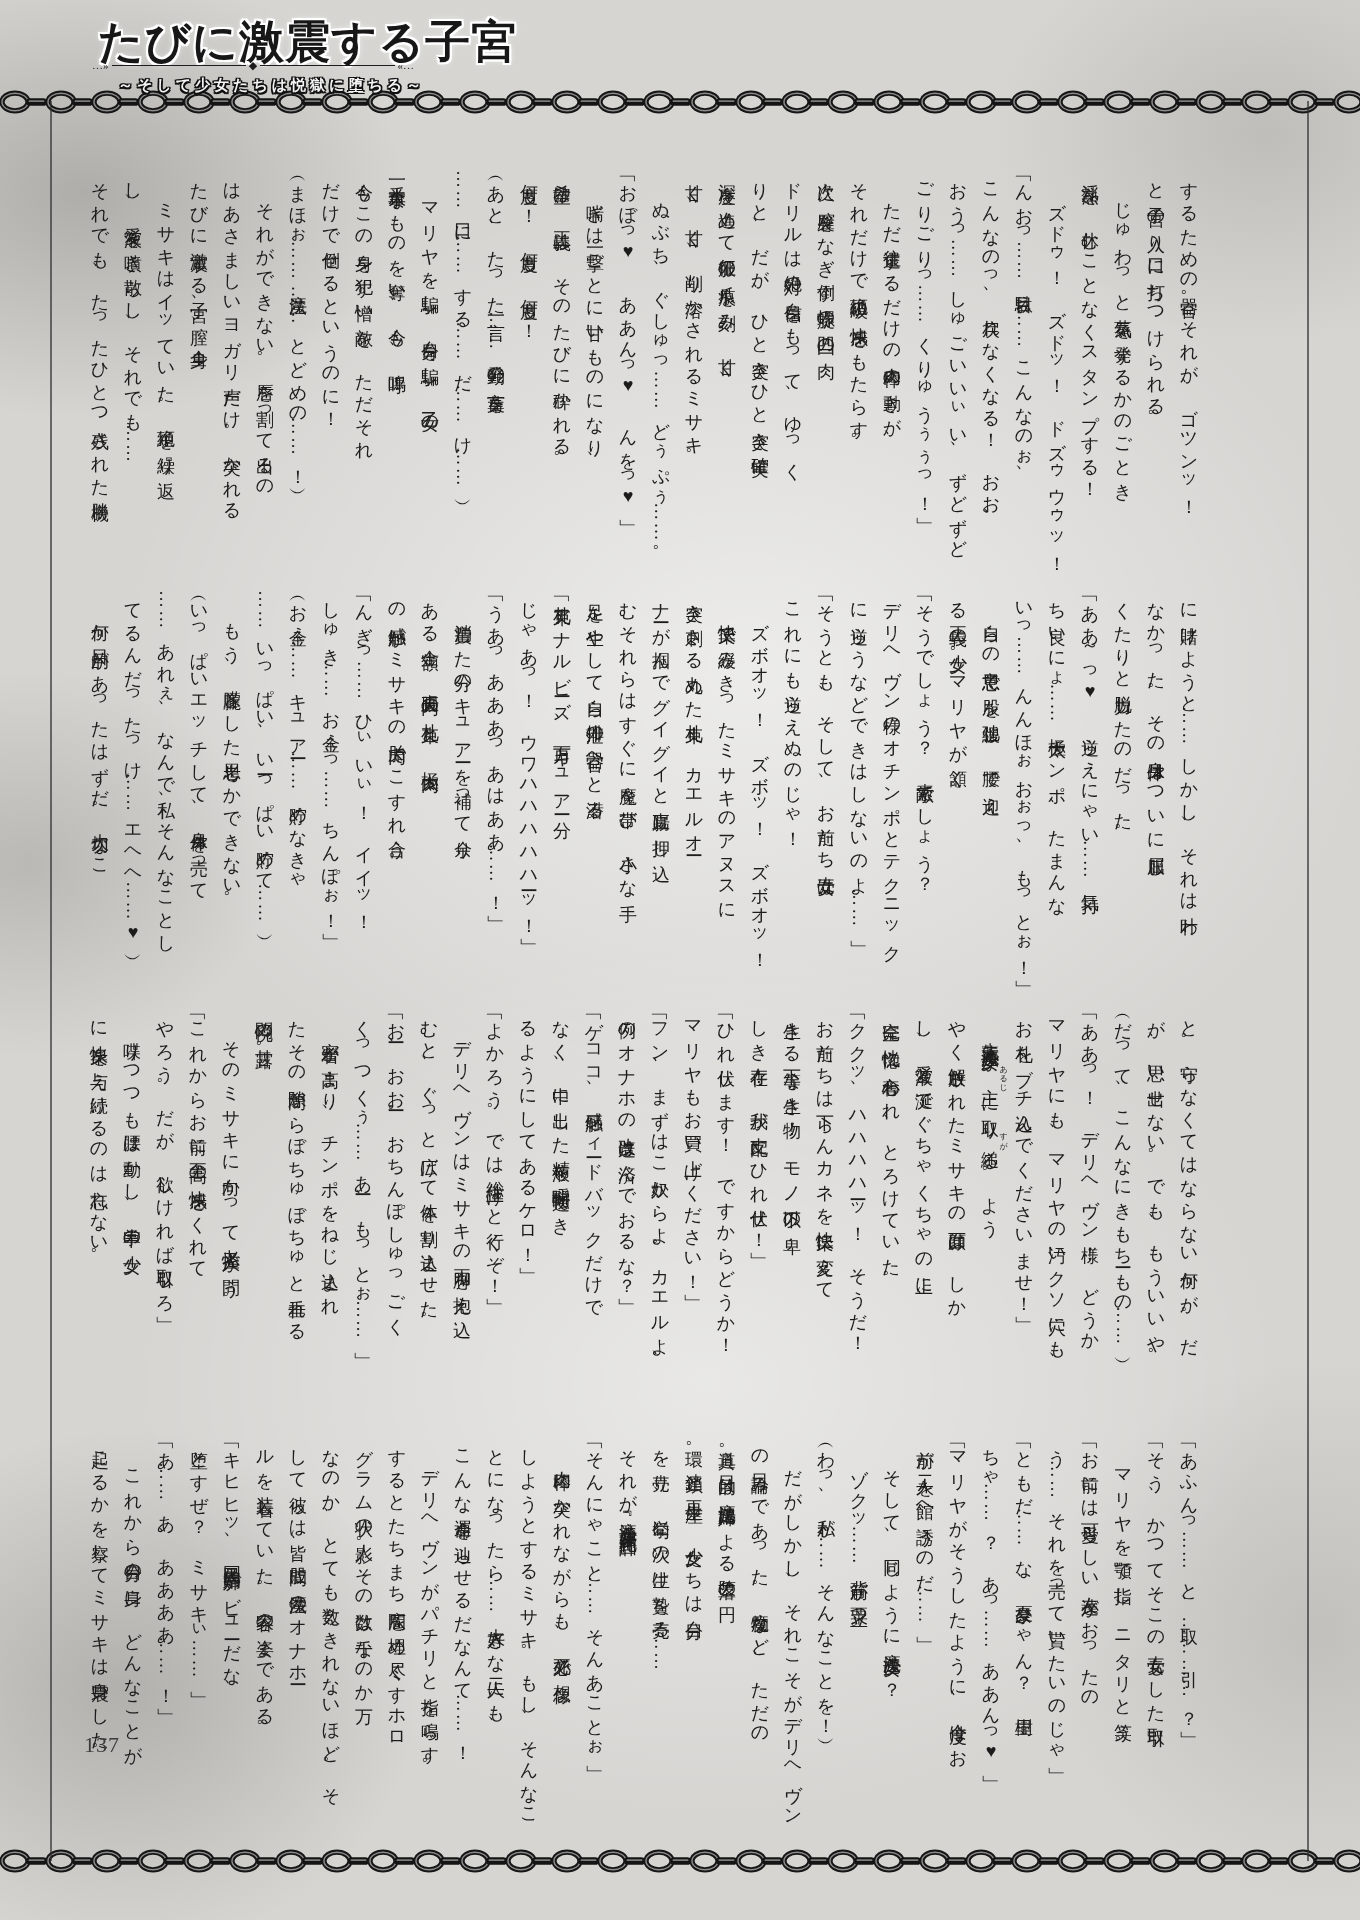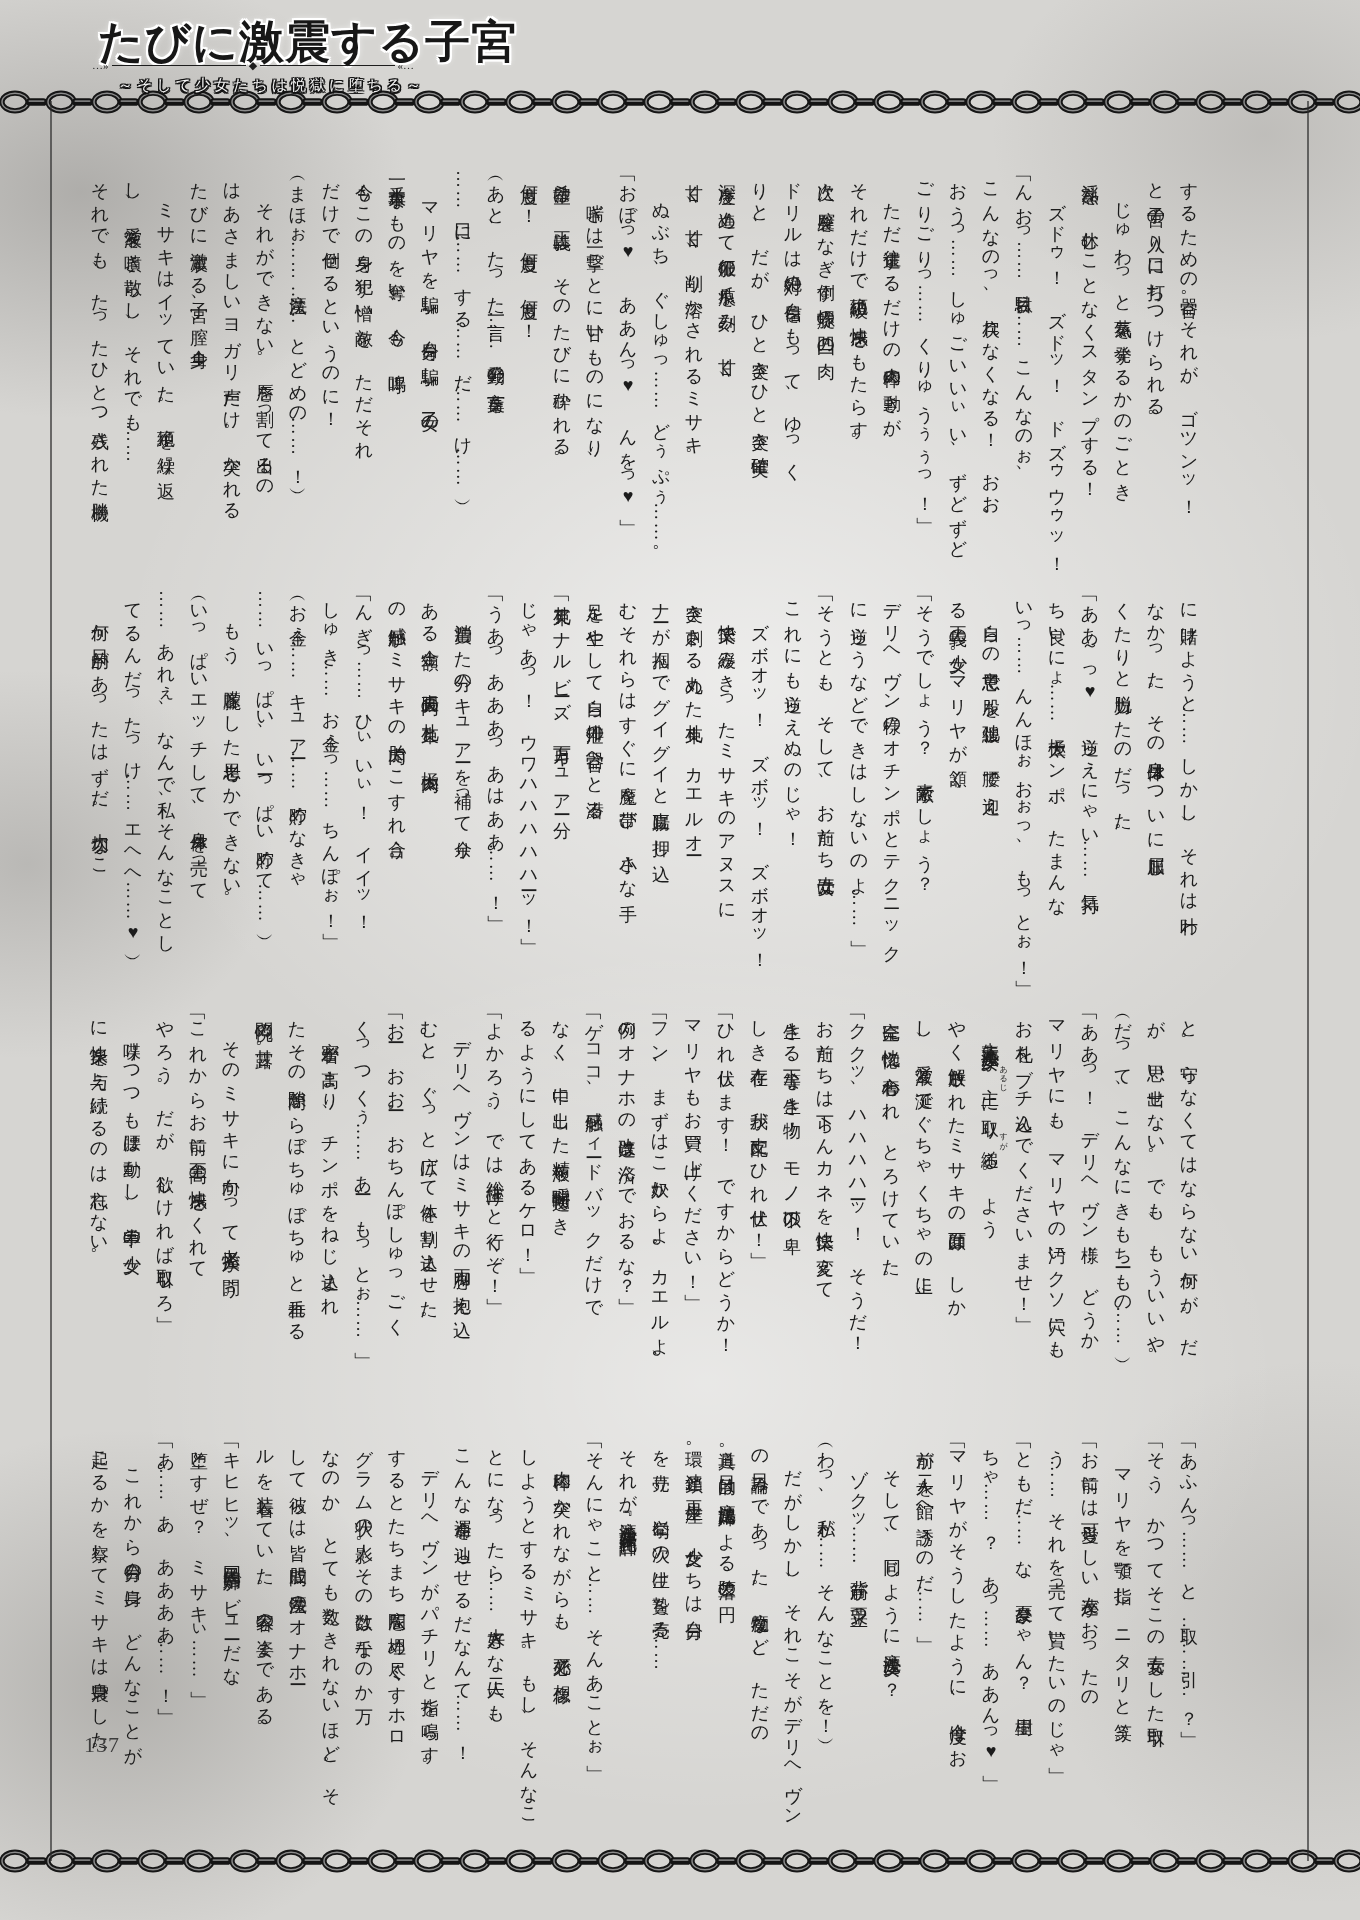--- a/index.html
+++ b/index.html
@@ -27,21 +27,21 @@
     font-size:45px;font-weight:bold;letter-spacing:1px;color:#171717;
     text-shadow:-2px 0 #fff,2px 0 #fff,0 -2px #fff,0 2px #fff,
       -2px -2px #fff,2px 2px #fff,-2px 2px #fff,2px -2px #fff,0 0 7px rgba(255,255,255,.95);
     white-space:nowrap;
   }
   .ornament{position:absolute;left:92px;top:60px;width:322px;display:flex;align-items:center;color:#1d1d1d;font-size:11px;}
   .ornament .line{flex:1;height:0;border-top:1.6px solid #1d1d1d;margin:0 3px;}
   .ornament span{line-height:1;}
   .subtitle{
     position:absolute;left:118px;top:76px;
-    font-size:15px;font-weight:normal;letter-spacing:4px;color:#f4f4f4;white-space:nowrap;
+    font-size:15px;font-weight:bold;letter-spacing:4px;color:#f4f4f4;white-space:nowrap;
     text-shadow:-1.5px 0 #111,1.5px 0 #111,0 -1.5px #111,0 1.5px #111,
       -1.5px -1.5px #111,1.5px 1.5px #111,-1.5px 1.5px #111,1.5px -1.5px #111;
   }
   .text-area{position:absolute;left:0;top:0;width:1360px;height:1920px;}
   .band{
     position:absolute;right:155px;
     writing-mode:vertical-rl;text-orientation:mixed;
     font-size:18px;letter-spacing:2.2px;color:#1c1c1c;
   }
   .band .col{line-height:33px;height:100%;white-space:pre;}

